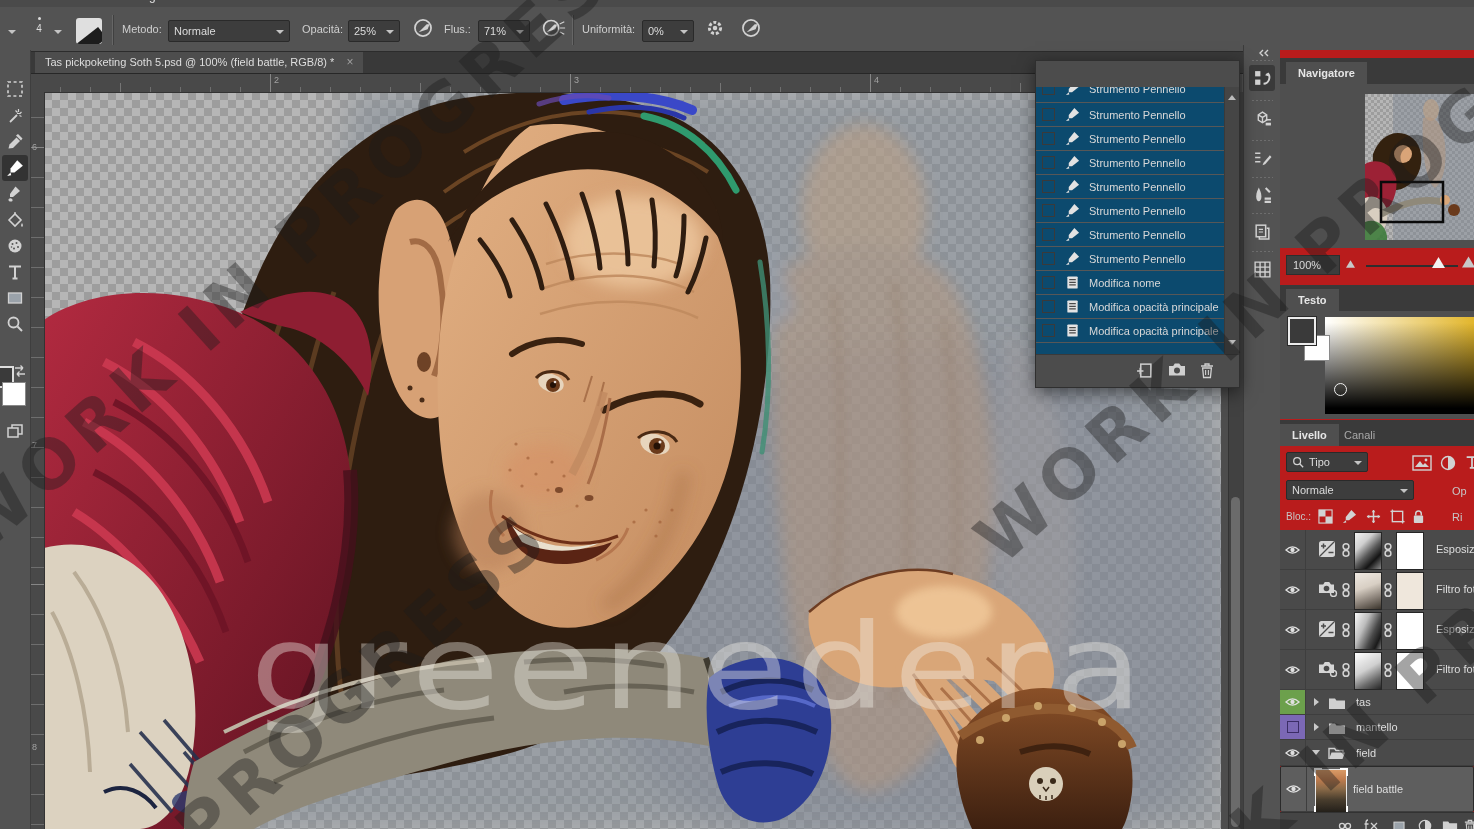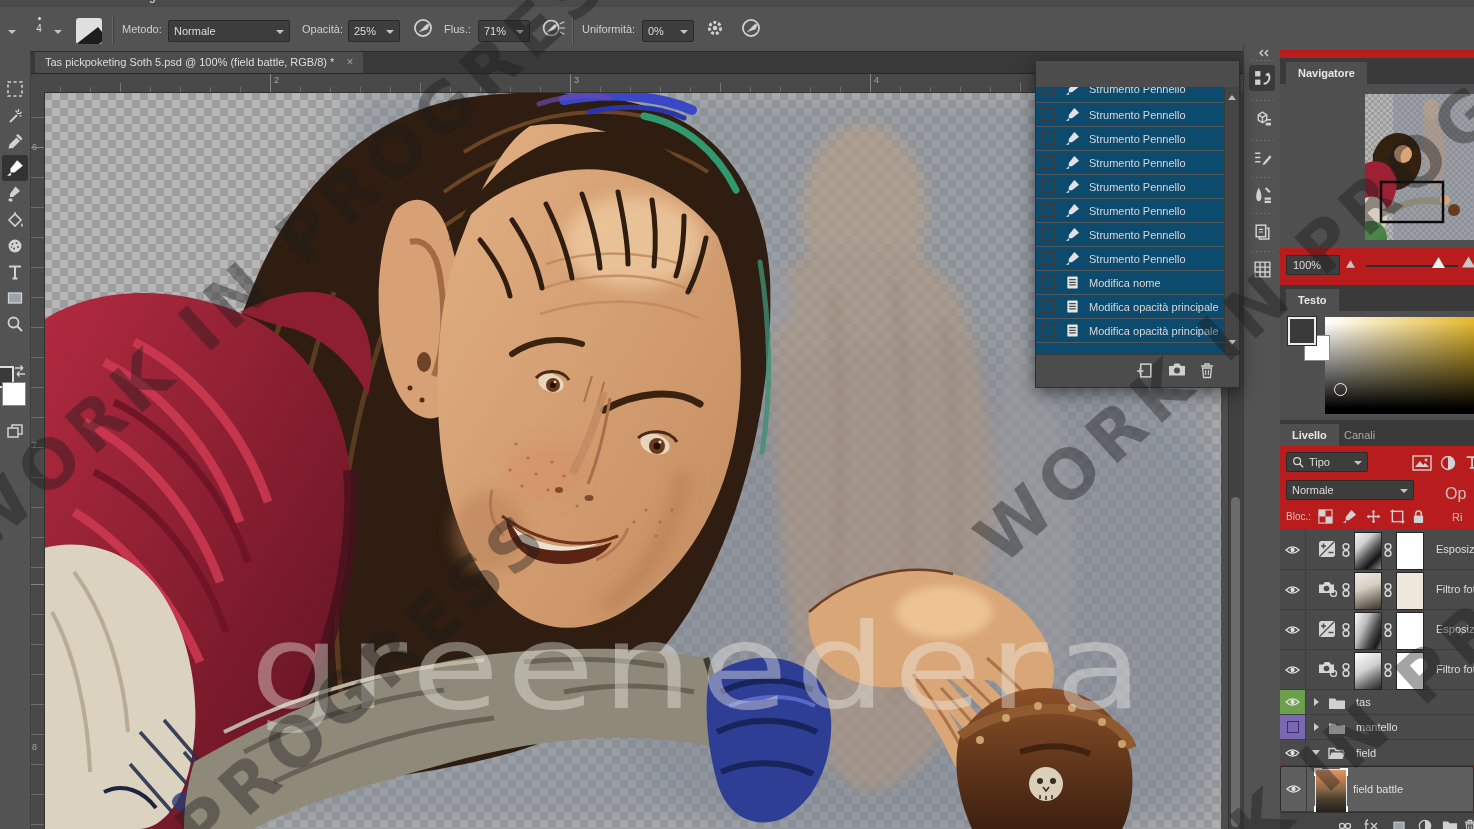--- a/index.html
+++ b/index.html
@@ -963,21 +963,21 @@
     <svg class="ic abs" style="left:184px;top:6px" width="16" height="16">
         <use href="#s-type"></use>
       </svg>
   </div>
 
   <div class="lrow-ctl" style="top:426px;height:28px">
     <div class="sel" style="left:6px;top:4px;width:128px;height:20px">
       <span class="val">Normale</span>
       <span class="tri"></span>
     </div>
-    <span class="llabel abs" style="left:165px;top:9px;font-size:16px">Op</span>
+    <span class="llabel abs" style="left:172px;top:9px;font-size:11px">Op</span>
   </div>
 
   <div class="lrow-ctl" style="top:454px;height:26px">
     <span class="llabel abs" style="left:6px;top:7px">Bloc.:</span>
     <svg class="ic abs" style="left:38px;top:5px" width="15" height="15">
         <use href="#s-checker"></use>
       </svg>
     <svg class="ic abs" style="left:62px;top:5px" width="15" height="15">
         <use href="#s-brush"></use>
       </svg>

